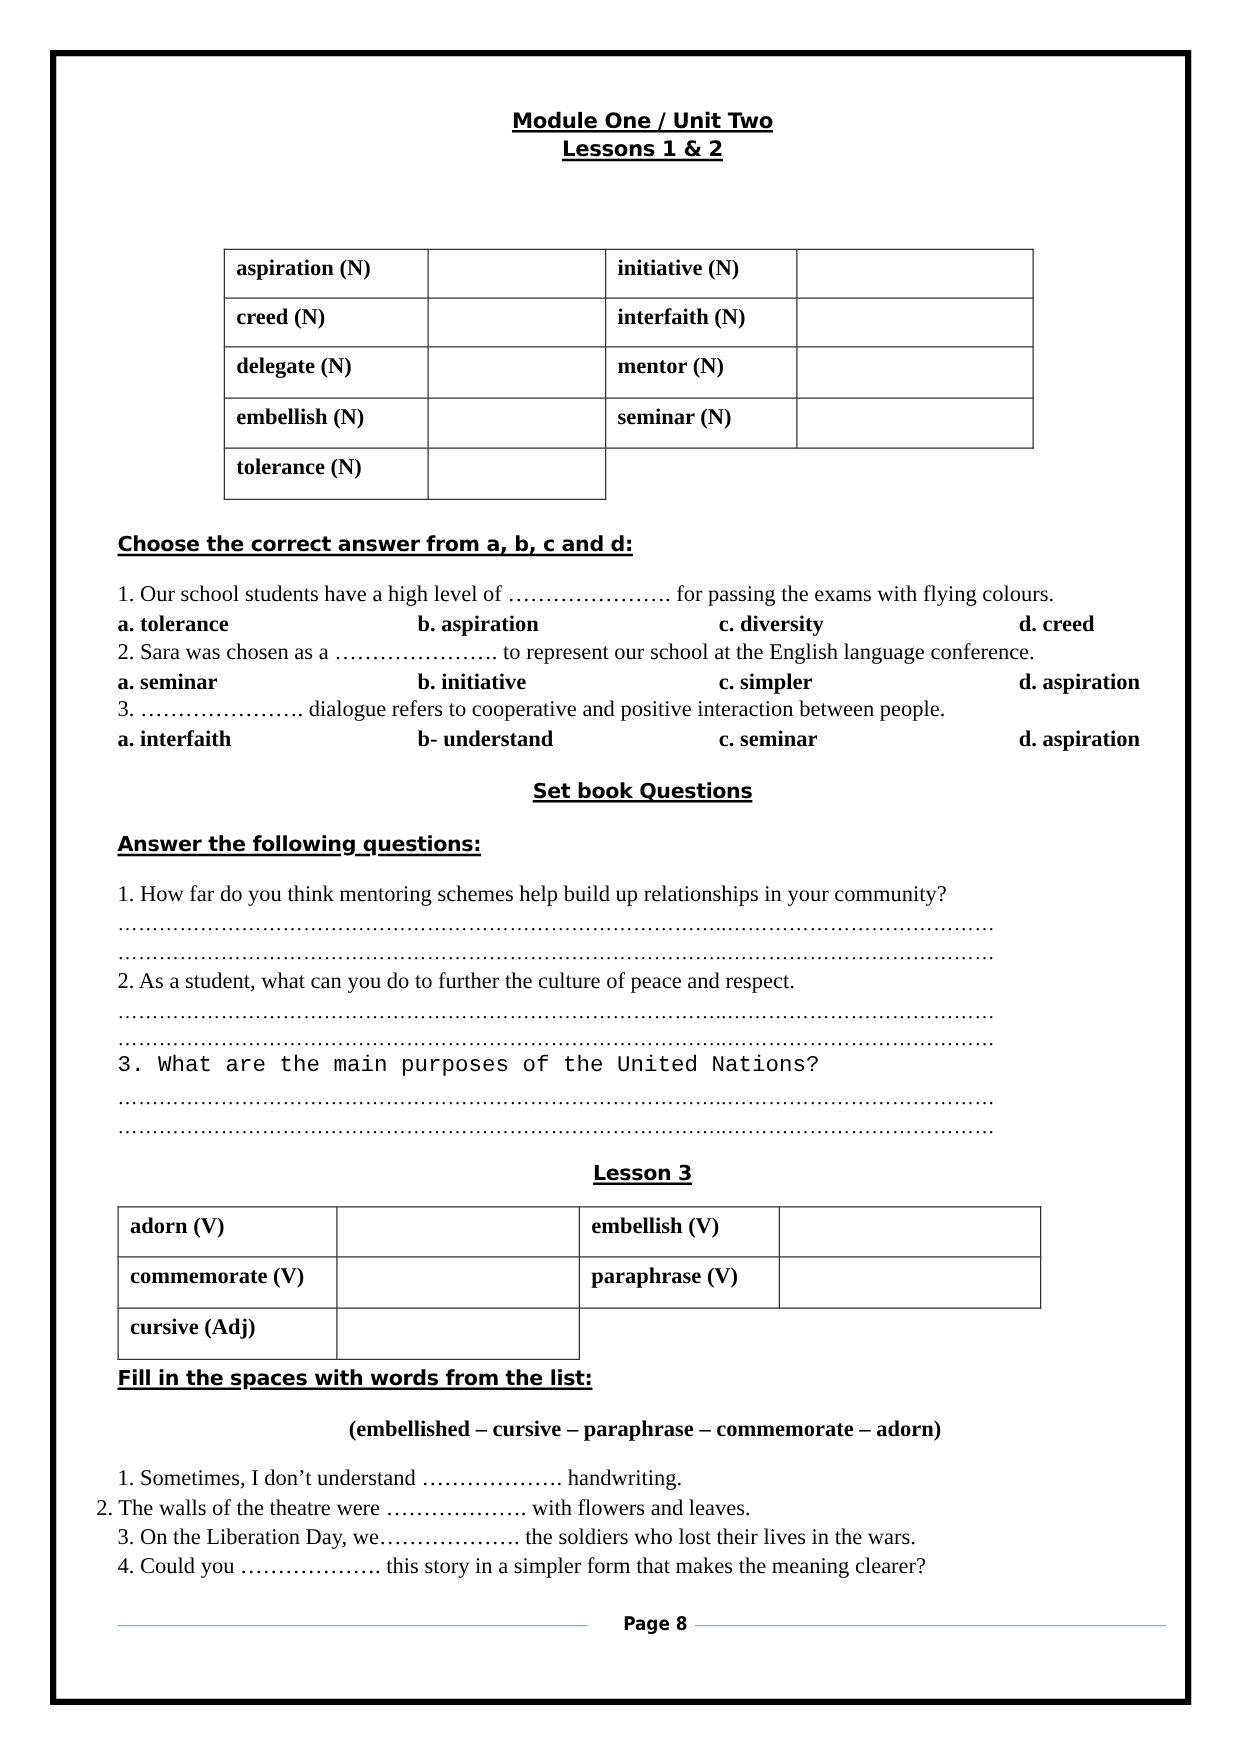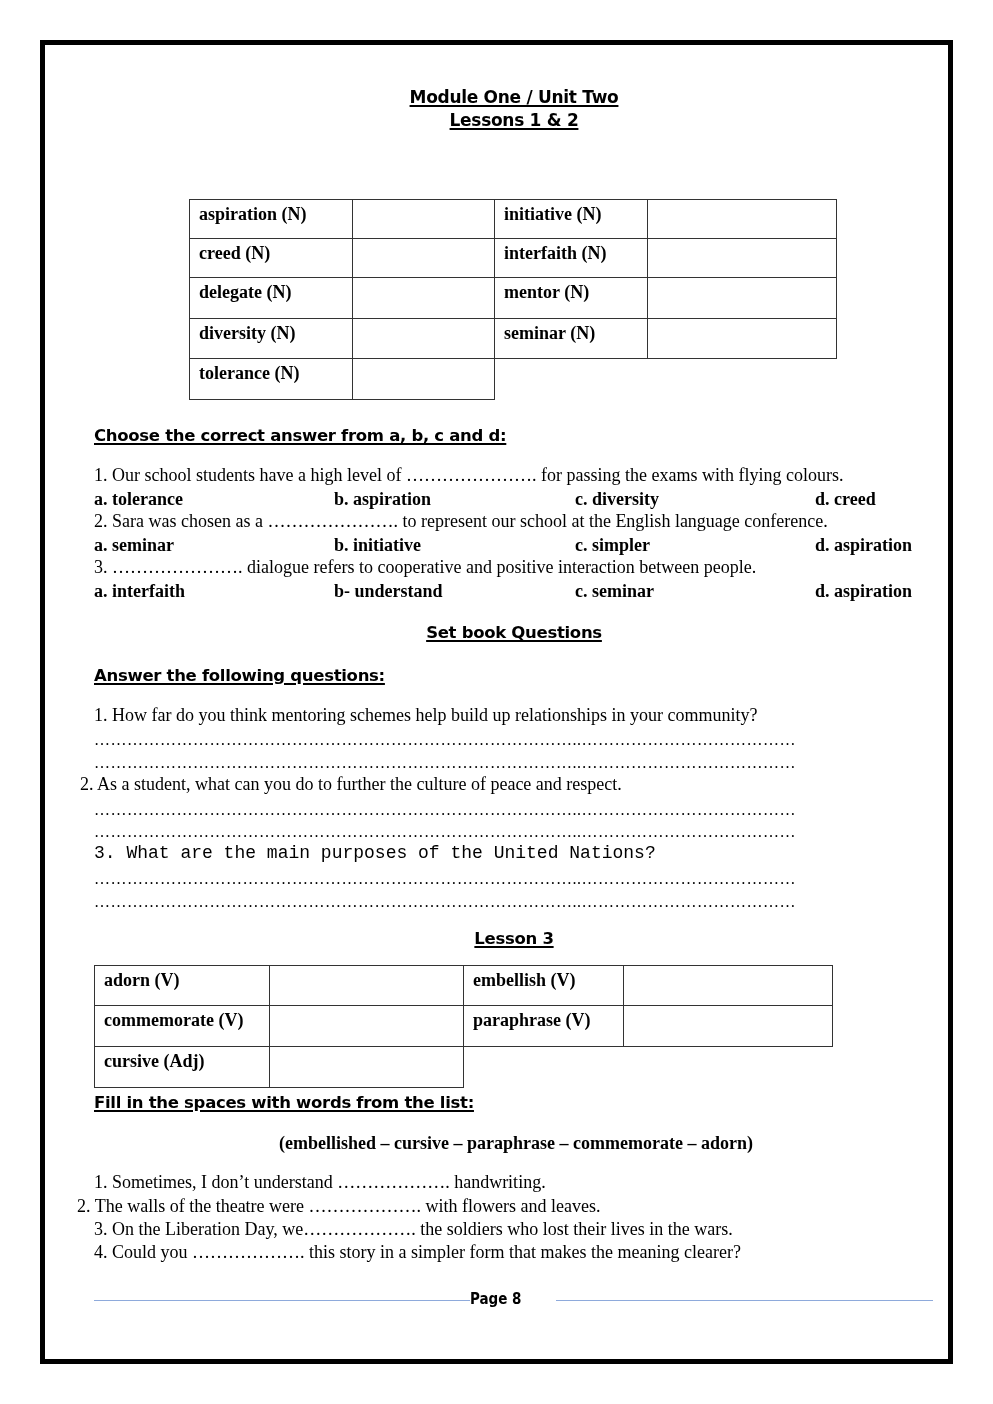--- a/index.html
+++ b/index.html
@@ -18,31 +18,31 @@
     font-family: "Liberation Serif", serif; font-weight: bold; font-size: 18px; line-height: 20px; color: #000; }
   table.vocab td.empty { border: none; }
 
   .sec-h { font-size: 16.5px; }
   .line { font-family: "Liberation Serif", serif; font-size: 18px; line-height: 23px; white-space: nowrap; color:#000; }
   .opts { font-family: "Liberation Serif", serif; font-weight: bold; font-size: 18px; line-height: 23px; color:#000; }
   .opt { position: absolute; white-space: nowrap; }
   .dots { font-family: "Liberation Serif", serif; font-size: 16px; line-height: 23px; white-space: nowrap; overflow: hidden; width: 830px; color:#000; letter-spacing: 0.5px; }
   .center-h { text-align: center; }
   .footer-line { position: absolute; height: 0; border-top: 1.5px solid #8eaadb; top: 1300px; }
-  .page-num { position: absolute; top: 1290px; left: 470px; width: 80px; text-align: left; font-family: "DejaVu Sans Condensed", "DejaVu Sans", sans-serif; font-weight: bold; font-size: 15px; color: #000; }
+  .page-num { position: absolute; top: 1290px; left: 470px; width: 80px; text-align: right; font-family: "DejaVu Sans Condensed", "DejaVu Sans", sans-serif; font-weight: bold; font-size: 15px; color: #000; }
 </style>
 </head>
 <body>
 
 <div class="frame"></div>
 
 <div class="abs title heavy" style="top:86px;">Module One / Unit Two</div>
 <div class="abs title heavy" style="top:109px;">Lessons 1 &amp; 2</div>
 
-<table class="vocab" style="left:189px; top:199px;">
+<table class="vocab" style="left:179px; top:199px;">
   <colgroup>
       <col style="width:163px">
       <col style="width:142px">
       <col style="width:153px">
       <col style="width:189px">
     </colgroup>
   <tbody>
       <tr>
     <td>aspiration (N)</td>
     <td></td>
@@ -55,21 +55,21 @@
     <td>interfaith (N)</td>
     <td></td>
   </tr>
   <tr>
     <td style="height:41px">delegate (N)</td>
     <td></td>
     <td>mentor (N)</td>
     <td></td>
   </tr>
   <tr>
-    <td style="height:40px">diversity (N)</td>
+    <td style="height:40px">embellish (N)</td>
     <td></td>
     <td>seminar (N)</td>
     <td></td>
   </tr>
   <tr>
     <td style="height:41px">tolerance (N)</td>
     <td></td>
     <td class="empty"></td>
     <td class="empty"></td>
   </tr>
@@ -102,21 +102,21 @@
   <span class="opt" style="left:721px">d. aspiration</span>
 </div>
 
 <div class="abs heavy sec-h center-h" style="left:0; width:1028px; top:623px;">Set book Questions</div>
 <div class="abs heavy sec-h" style="left:94px; top:666px;">Answer the following questions:</div>
 
 <div class="abs line" style="left:94px; top:704px;">1. How far do you think mentoring schemes help build up relationships in your community?</div>
 <div class="abs dots" style="left:94px; top:728px;">……………………………………………………………………………..…………………………………</div>
 <div class="abs dots" style="left:94px; top:751px;">……………………………………………………………………………..…………………………………</div>
 
-<div class="abs line" style="left:80px; top:773px;">2. As a student, what can you do to further the culture of peace and respect.</div>
+<div class="abs line" style="left:94px; top:773px;">2. As a student, what can you do to further the culture of peace and respect.</div>
 <div class="abs dots" style="left:94px; top:798px;">……………………………………………………………………………..…………………………………</div>
 <div class="abs dots" style="left:94px; top:820px;">……………………………………………………………………………..…………………………………</div>
 
 <div class="abs line" style="left:94px; top:842px;font-family:Liberation Mono, monospace;">3. What are the main purposes of the United Nations?</div>
 <div class="abs dots" style="left:94px; top:867px;">……………………………………………………………………………..…………………………………</div>
 <div class="abs dots" style="left:94px; top:890px;">……………………………………………………………………………..…………………………………</div>
 
 <div class="abs heavy sec-h center-h" style="left:0; width:1028px; top:929px;">Lesson 3</div>
 
 <table class="vocab" style="left:94px; top:965px;">

